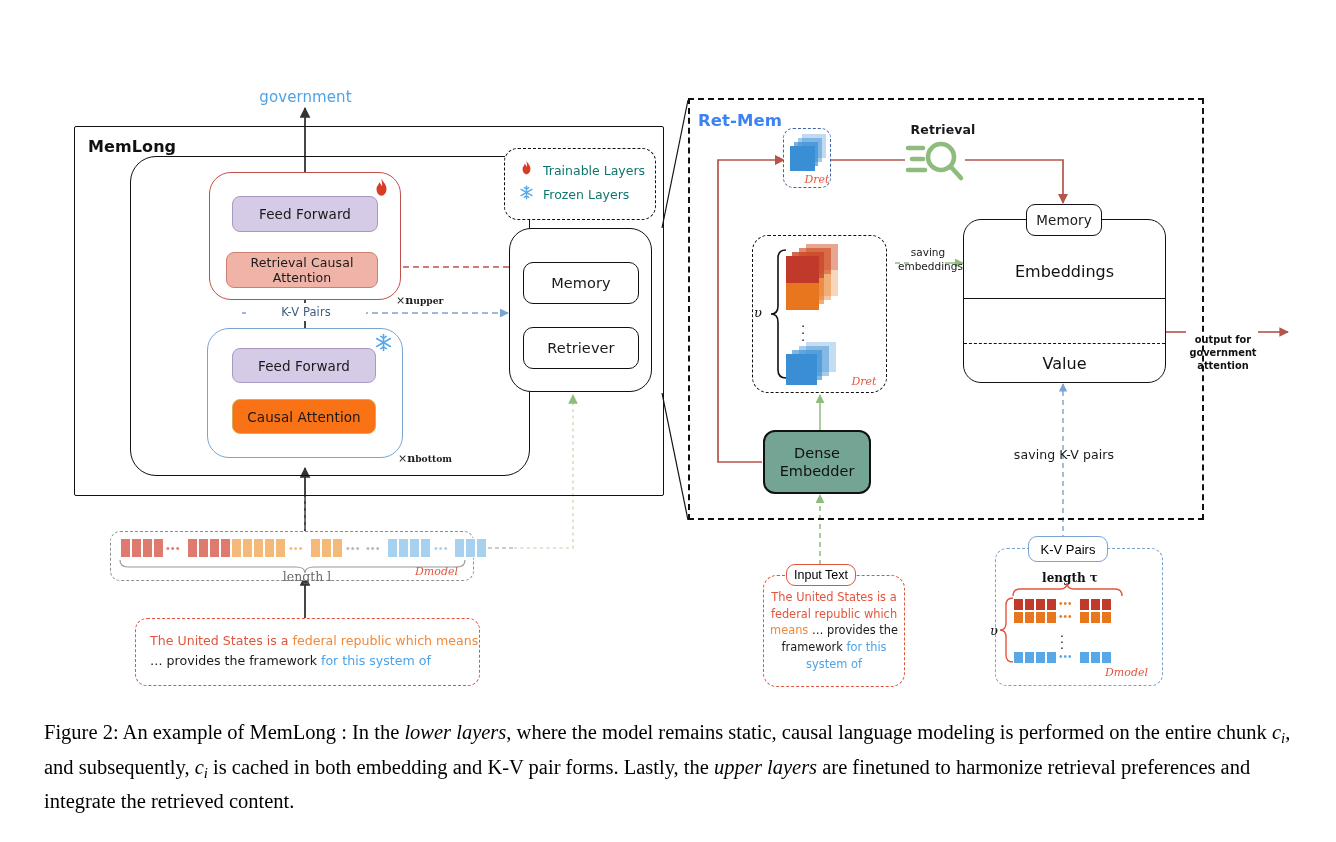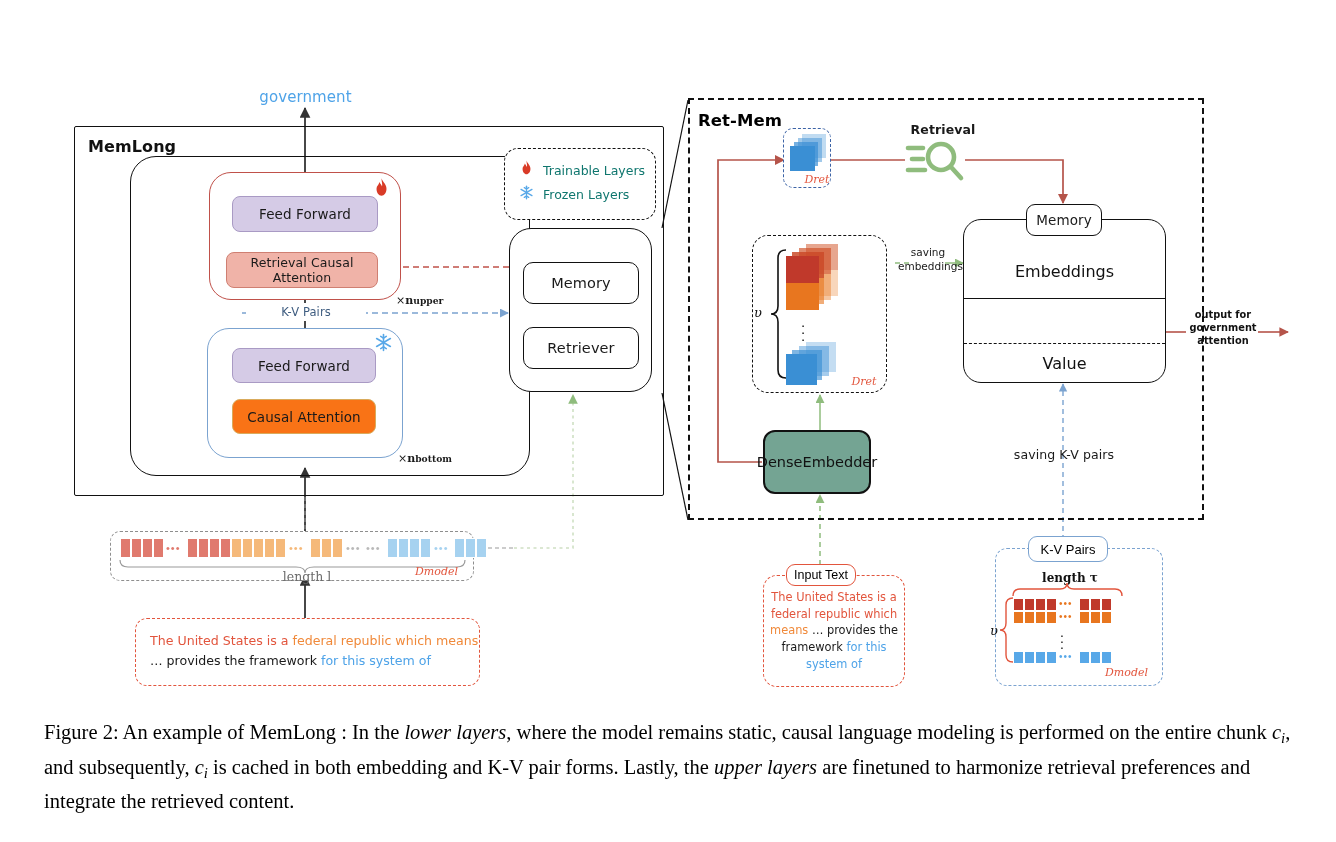--- a/index.html
+++ b/index.html
@@ -31,21 +31,21 @@
   #legend-box{border:1.8px dashed #111;border-radius:14px;background:#fff;
               display:block;padding:0;}
   .legend-row{display:flex;align-items:center;gap:9px;padding:2px 0 2px 14px;}
   .legend-row .lgl{font-size:12.5px;font-family:"DejaVu Sans",sans-serif;color:#0f766e;}
 
   #memret-box{border:1.6px solid #111;border-radius:22px;background:#fff;}
   .subbox{border:1.4px solid #111;border-radius:10px;background:#fff;font-size:14.5px;}
 
   
   #retmem-frame{border:2.4px dashed #111;background:transparent;}
-  #retmem-title{font-weight:bold;font-size:16.5px;font-family:"DejaVu Sans",sans-serif;color:#000000;}
+  #retmem-title{font-weight:bold;font-size:16.5px;font-family:"DejaVu Sans",sans-serif;color:#3b82f6;}
 
   #dret-top{border:1.6px dashed #3c63a6;border-radius:10px;background:#fff;}
   #dret-mid{border:1.8px dashed #111;border-radius:16px;background:#fff;}
   #dense-embedder{background:#74a493;border:2px solid #111;border-radius:12px;
      font-size:14.5px;line-height:1.25;color:#111;font-family:"DejaVu Sans",sans-serif;}
 
   #mem-big{border:1.7px solid #111;border-radius:18px;background:#fff;}
   #mem-cap{border:1.4px solid #111;border-radius:9px;background:#fff;font-size:13.5px;}
   .mem-cell{position:absolute;left:0;width:100%;display:flex;align-items:center;justify-content:center;
             font-size:16px;font-family:"DejaVu Sans",sans-serif;color:#111;}
@@ -328,35 +328,35 @@
   <div class="box" style="left:843px;top:374px;width:42px;height:14px;">
     <span class="dmodel">D</span>
       <sub class="dmodel">ret</sub>
   </div>
 
   <div style="position:absolute;left:898px;top:245px;width:60px;text-align:center;font-family:'DejaVu Sans',sans-serif;font-size:10.5px;line-height:1.35;color:#1a1a1a;">
     <div>saving</div>
     <div>embeddings</div>
   </div>
 
-  <div class="box" id="dense-embedder" style="left:763px;top:430px;width:108px;height:64px;flex-direction:row;">
+  <div class="box" id="dense-embedder" style="left:763px;top:430px;width:108px;height:64px;flex-direction:column;">
     <span>Dense</span>
     <span>Embedder</span>
   </div>
 
   <div class="box" id="mem-big" style="left:963px;top:219px;width:203px;height:164px;"></div>
   <div class="box subbox lbl" id="mem-cap" style="left:1026px;top:204px;width:76px;height:32px;">Memory</div>
   <div style="position:absolute;left:963px;top:219px;width:203px;height:164px;">
     <div class="mem-cell" style="top:37px;height:30px;">Embeddings</div>
     <div style="position:absolute;left:1px;top:79px;width:201px;height:0;border-top:1.4px solid #111;"></div>
     <div style="position:absolute;left:1px;top:124px;width:201px;height:0;border-top:1.5px dashed #111;"></div>
     <div class="mem-cell" style="top:130px;height:28px;">Value</div>
   </div>
 
-  <div style="position:absolute;left:1184px;top:308px;width:78px;text-align:center;font-family:'DejaVu Sans',sans-serif;font-size:9.8px;line-height:1.35;color:#111;font-weight:bold;">
+  <div style="position:absolute;left:1184px;top:333px;width:78px;text-align:center;font-family:'DejaVu Sans',sans-serif;font-size:9.8px;line-height:1.35;color:#111;font-weight:bold;">
     <div>output for</div>
     <div>government attention</div>
   </div>
 
   <div class="box lbl" style="left:1000px;top:445px;width:128px;height:18px;font-size:12.5px;font-family:'DejaVu Sans',sans-serif;">saving K-V pairs</div>
 
   <div class="box" id="inp-text-box2" style="left:763px;top:575px;width:142px;height:112px;"></div>
   <div class="box" id="inp-chip" style="left:786px;top:564px;width:70px;height:22px;">Input Text</div>
   <div style="position:absolute;left:770px;top:589px;width:128px;text-align:center;font-family:'DejaVu Sans',sans-serif;font-size:11.4px;line-height:1.46;">
     <div><span style="color:#e2553d;">The United States is a</span></div>

